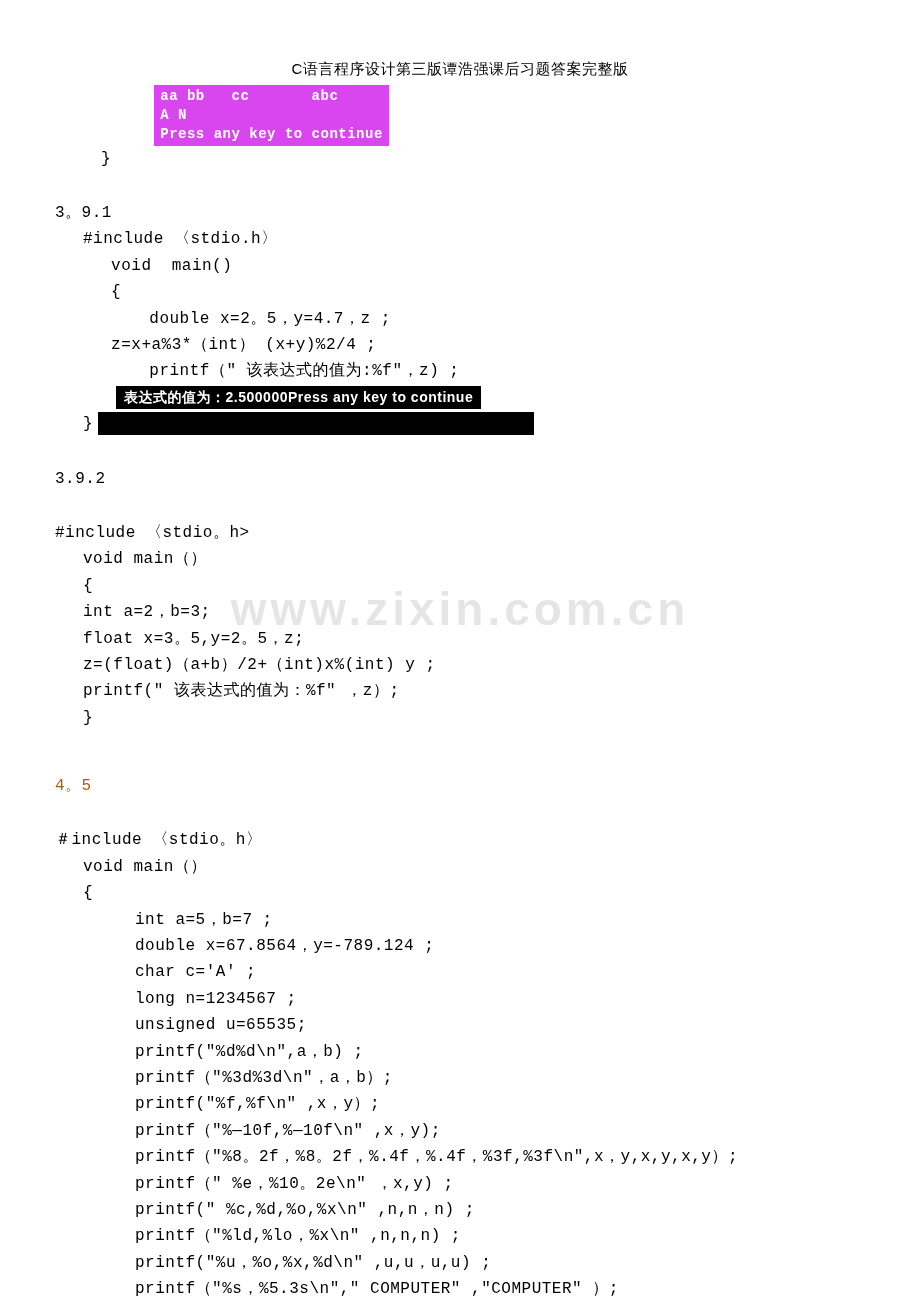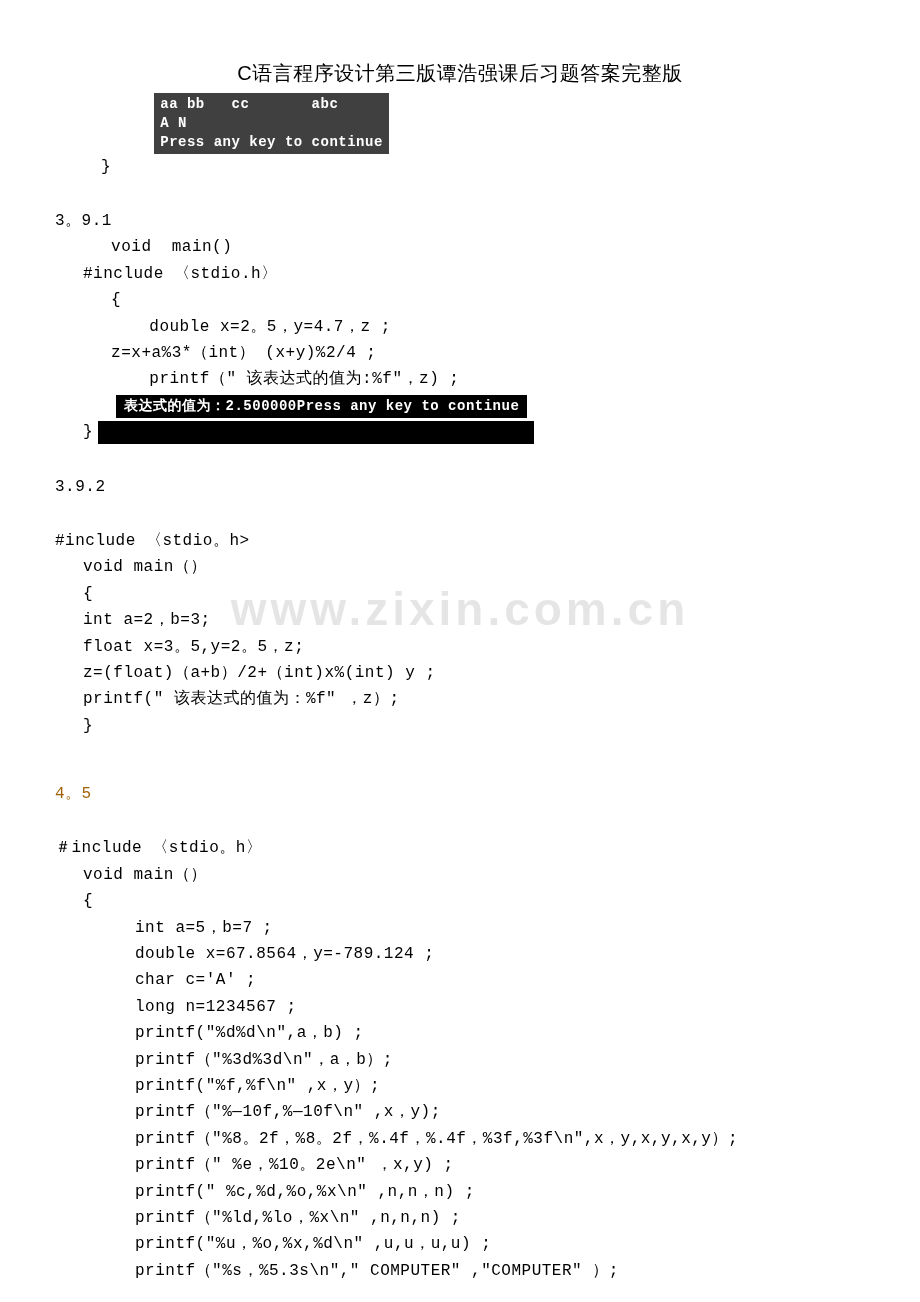--- a/index.html
+++ b/index.html
@@ -10,45 +10,45 @@
     font-size: 16px;
     color: #000;
     width: 920px;
     letter-spacing: 0.5px;
   }
   .page {
     padding: 60px 55px 60px 55px;
   }
   .header-title {
     text-align: center;
-    font-size: 20px;
+    font-size: 15px;
     margin-bottom: 6px;
   }
   .code-line {
     font-family: "Consolas", "Courier New", monospace;
     font-size: 16px;
     white-space: pre;
     line-height: 1.65;
   }
   .console {
     display: inline-block;
-    background: #404040;
+    background: #d946ef;
     color: #fff;
     font-family: "Consolas", "Courier New", monospace;
     font-size: 14px;
     font-weight: bold;
     white-space: pre;
     line-height: 1.35;
     padding: 2px 6px;
     vertical-align: top;
   }
   .console-block {
     background: #000;
     color: #fff;
-    font-family: Liberation Mono, monospace;
+    font-family: Liberation Sans, sans-serif;
     font-size: 14px;
     font-weight: bold;
     white-space: pre;
     line-height: 1.35;
     padding: 2px 8px;
     display:inline-block;
   }
   .indent0 { padding-left: 0px; margin-top: 28px; }
   .indent1 { padding-left: 28px; }
   .indent2 { padding-left: 46px; }
@@ -81,22 +81,22 @@
 
   <div class="row">
     <span class="code-line indent3">   </span>
     <span class="console"><span>aa bb   cc       abc</span>
 <span>A N</span>
 <span>Press any key to continue</span></span>
   </div>
   <div class="code-line indent2">}</div>
 
   <div class="code-line indent0">3。9.1</div>
+  <div class="code-line indent1">#include 〈stdio.h〉</div>
   <div class="code-line indent2"> void  main()</div>
-  <div class="code-line indent1">#include 〈stdio.h〉</div>
   <div class="code-line indent2"> {</div>
   <div class="code-line indent3">   double x=2。5，y=4.7，z ;</div>
   <div class="code-line indent2"> z=x+a%3*（int） (x+y)%2/4 ;</div>
   <div class="code-line indent3">   printf（" 该表达式的值为:%f"，z) ;</div>
   <div class="row">
     <span class="code-line indent2"> </span>
     <span class="console-block">表达式的值为：2.500000Press any key to continue</span>
   </div>
   <div class="row">
     <span class="code-line indent1">}</span>
@@ -115,20 +115,21 @@
   <div style="height:14px"></div>
 
   <div class="code-line indent0 blue">4。5</div>
   <div class="code-line indent0">＃include 〈stdio。h〉</div>
   <div class="code-line indent1">void main（）</div>
   <div class="code-line indent1">{</div>
   <div class="code-line indent4">int a=5，b=7 ;</div>
   <div class="code-line indent4">double x=67.8564，y=-789.124 ;</div>
   <div class="code-line indent4">char c='A' ;</div>
   <div class="code-line indent4">long n=1234567 ;</div>
+  <div class="code-line indent4">unsigned u=65535;</div>
   <div class="code-line indent4">printf("%d%d\n",a，b) ;</div>
   <div class="code-line indent4">printf（"%3d%3d\n"，a，b）;</div>
   <div class="code-line indent4">printf("%f,%f\n" ,x，y）;</div>
   <div class="code-line indent4">printf（"%—10f,%—10f\n" ,x，y);</div>
   <div class="code-line indent4">printf（"%8。2f，%8。2f，%.4f，%.4f，%3f,%3f\n",x，y,x,y,x,y）;</div>
   <div class="code-line indent4">printf（" %e，%10。2e\n" ，x,y) ;</div>
   <div class="code-line indent4">printf(" %c,%d,%o,%x\n" ,n,n，n) ;</div>
   <div class="code-line indent4">printf（"%ld,%lo，%x\n" ,n,n,n) ;</div>
   <div class="code-line indent4">printf("%u，%o,%x,%d\n" ,u,u，u,u) ;</div>
   <div class="code-line indent4">printf（"%s，%5.3s\n"," COMPUTER" ,"COMPUTER" ）;</div>

